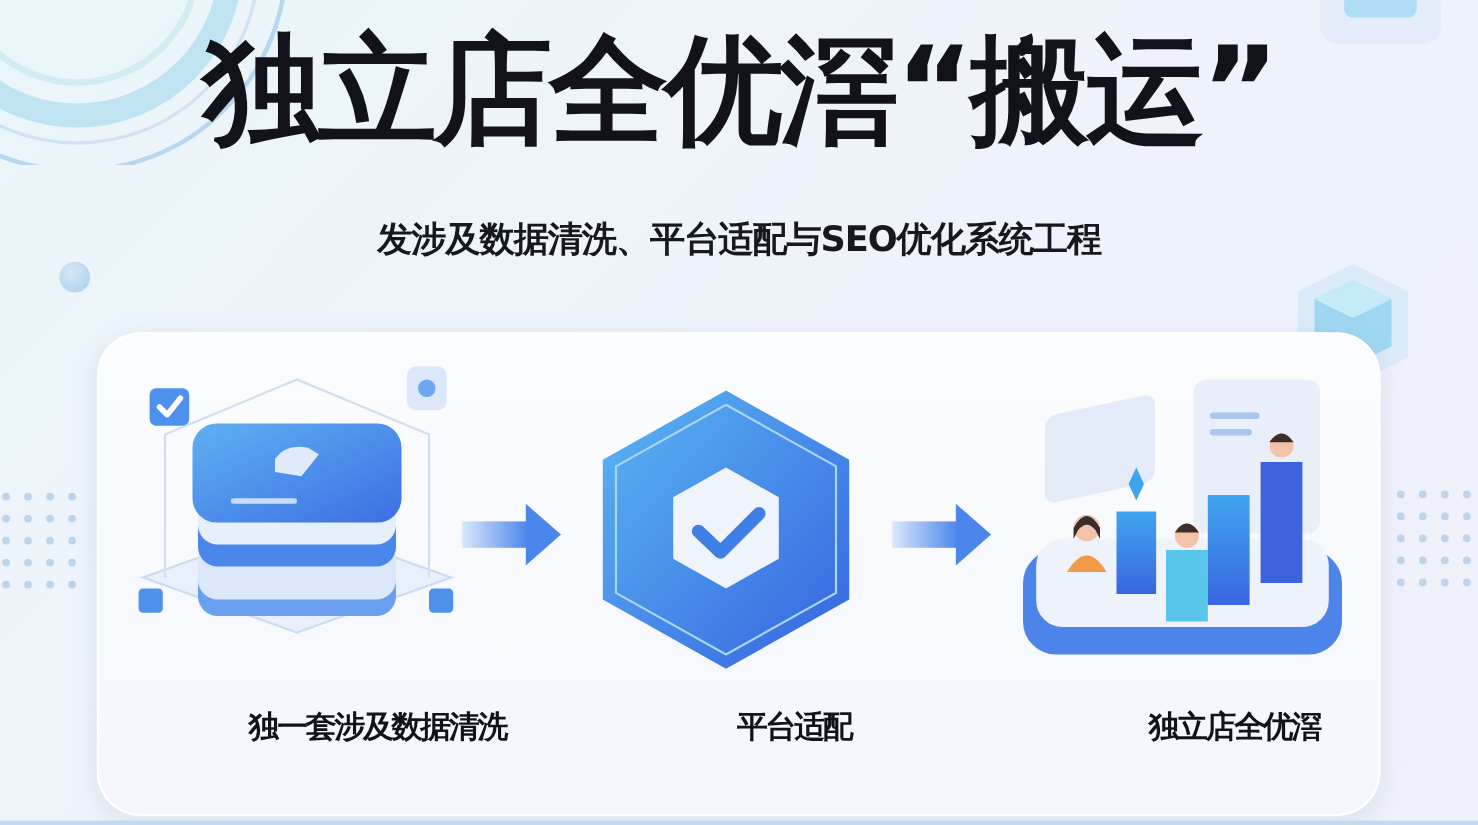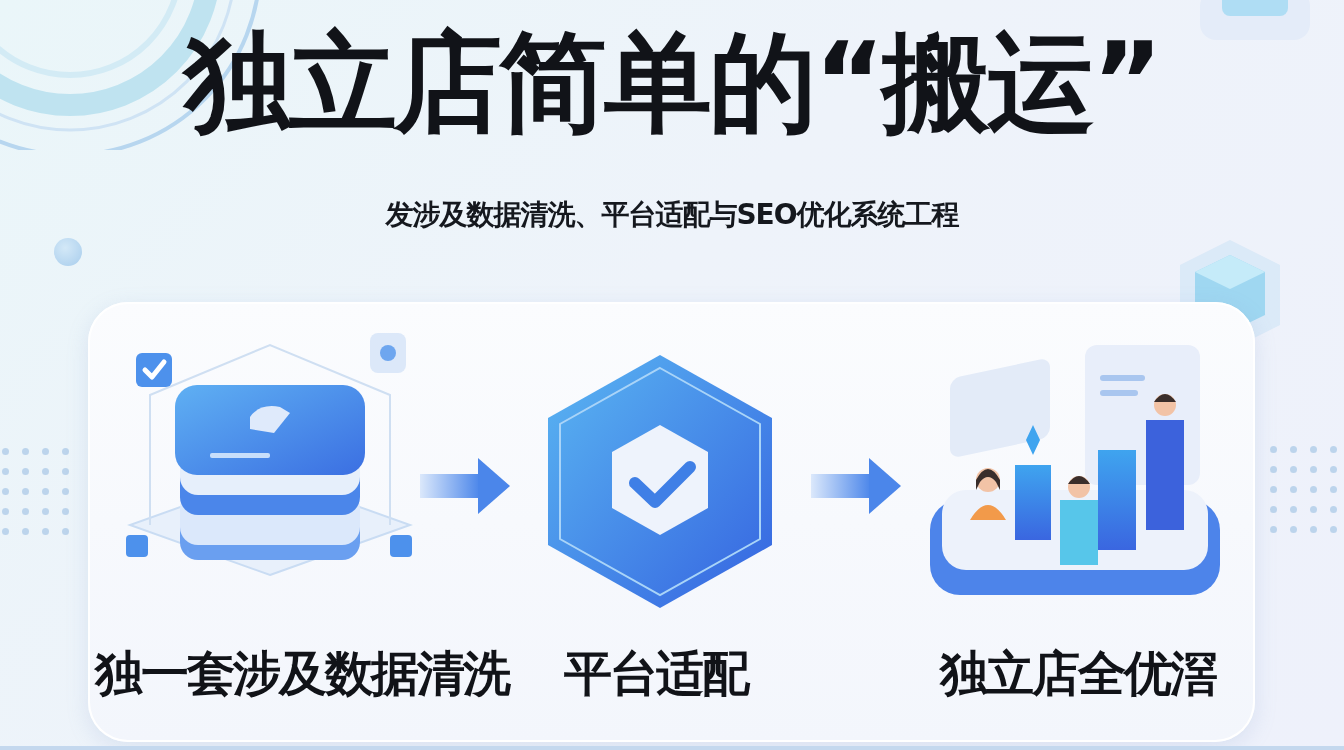--- a/index.html
+++ b/index.html
@@ -21,43 +21,43 @@
   .cube.mid { left: 1170px; top: 230px; width: 120px; height: 130px; }
 
   .title {
     position: absolute; left: 0; right: 0; top: 18px; text-align: center;
     font-family: "DejaVu Sans", sans-serif; font-weight: bold;
     font-size: 108px; letter-spacing: -3px; color: #111318; line-height: 1.2;
   }
   .subtitle {
     position: absolute; left: 0; right: 0; top: 196px; text-align: center;
     font-family: "DejaVu Sans", sans-serif; font-weight: bold;
-    font-size: 28px; letter-spacing: -1px; color: #15181e;
+    font-size: 32px; letter-spacing: -1px; color: #15181e;
   }
 
   .card {
     position: absolute; left: 88px; top: 302px; width: 1167px; height: 440px;
     border-radius: 40px;
     background: linear-gradient(180deg, #fbfcfe 0%, #f3f6fc 100%);
     box-shadow: 0 0 0 2px #ffffff inset, 0 6px 22px rgba(120,150,200,.18);
   }
   .bottom-band { position: absolute; left: 0; right: 0; top: 746px; height: 4px; background: #c4d8ee; }
 
   .step-icon { position: absolute; }
   .step-icon.s1 { left: 120px; top: 325px; width: 300px; height: 290px; }
   .step-icon.s2 { left: 540px; top: 350px; width: 240px; height: 265px; }
   .step-icon.s3 { left: 920px; top: 330px; width: 310px; height: 280px; }
 
   .arrow { position: absolute; width: 90px; height: 60px; }
   .arrow.a1 { left: 420px; top: 456px; }
   .arrow.a2 { left: 811px; top: 456px; }
 
   .label {
-    position: absolute; top: 642px; font-weight: bold; font-size: 48px;
-    letter-spacing: -2px; color: #111318; white-space: nowrap; text-align: left;
+    position: absolute; top: 642px; font-weight: bold; font-size: 28px;
+    letter-spacing: -2px; color: #111318; white-space: nowrap; text-align: right;
   }
   .label.l1 { left: 95px; width: 365px; }
   .label.l2 { left: 564px; width: 210px; }
   .label.l3 { left: 940px; width: 260px; }
 </style>
 </head>
 <body>
 
 <svg class="bg-rings" viewBox="0 0 460 370">
   <circle cx="230" cy="185" r="140" fill="none" stroke="#bfe3f0" stroke-width="22"></circle>
@@ -113,21 +113,21 @@
 <svg class="cube top" viewBox="0 0 130 80">
   <rect x="10" y="20" width="110" height="50" rx="16" fill="#e4ecf9"></rect>
   <rect x="32" y="-10" width="66" height="56" rx="8" fill="#a8dcf3" opacity=".9"></rect>
 </svg>
 <svg class="cube mid" viewBox="0 0 120 130">
   <polygon points="60,10 110,35 110,95 60,120 10,95 10,35" fill="#d6e7f7" opacity=".8"></polygon>
   <polygon points="60,25 95,42 95,85 60,102 25,85 25,42" fill="#9fd7f1"></polygon>
   <polygon points="60,25 95,42 60,59 25,42" fill="#c5ebf9"></polygon>
 </svg>
 
-<h1 class="title">独立店简单的“搬运”</h1>
+<h1 class="title">独立店全优滘“搬运”</h1>
 <h2 class="subtitle">发涉及数据清洗、平台适配与SEO优化系统工程</h2>
 
 <div class="card"></div>
 <div class="bottom-band"></div>
 
 <svg class="step-icon s1" viewBox="0 0 300 290">
   <defs>
     <linearGradient id="g1" x1="0" y1="0" x2="1" y2="1">
       <stop offset="0" stop-color="#5fb0f3"></stop>
         <stop offset="1" stop-color="#3b6fe2"></stop>

